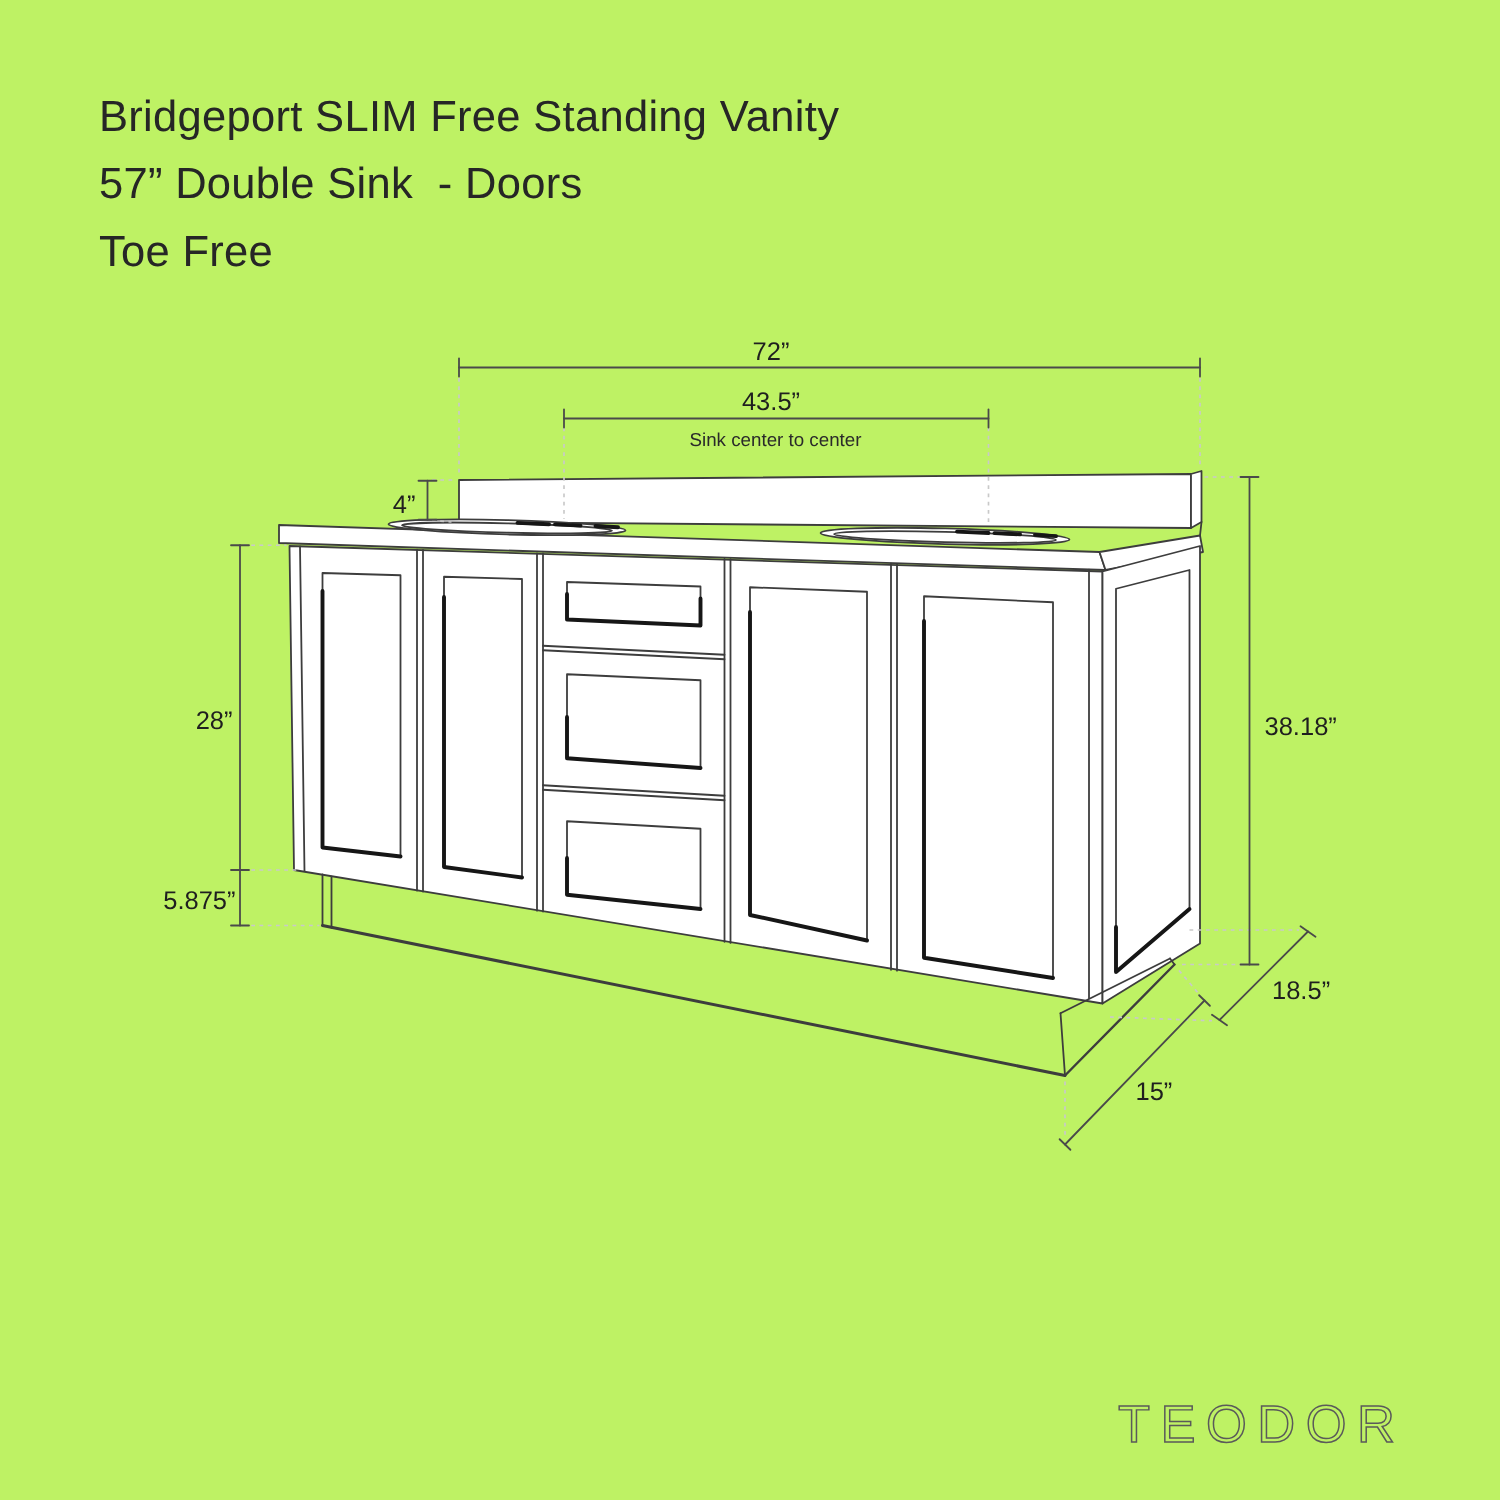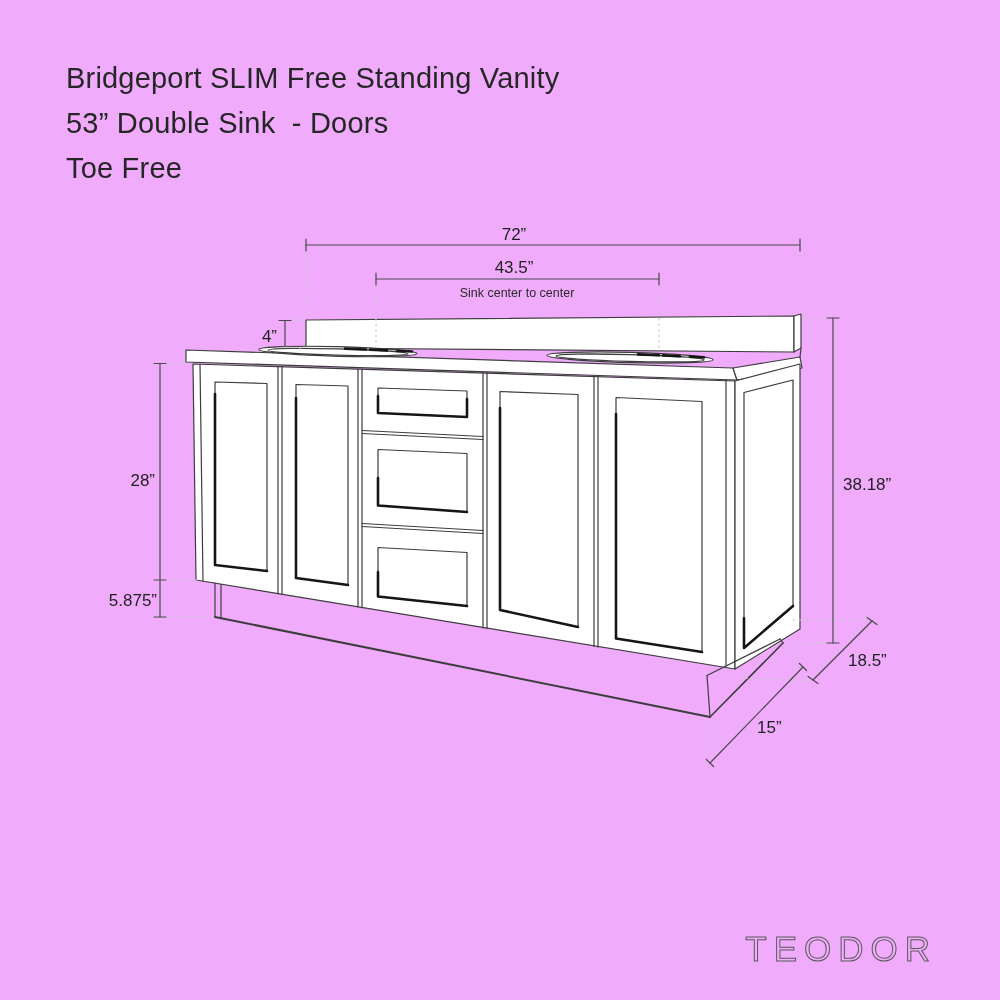--- a/index.html
+++ b/index.html
@@ -8,21 +8,21 @@
     background: #ffffff;
     width: 1000px;
     height: 1000px;
     font-family: "Liberation Sans", sans-serif;
     overflow: hidden;
   }
   .canvas {
     position: relative;
     width: 1000px;
     height: 1000px;
-    background: #f0abfc;
+    background: #bef264;
   }
   .title {
     position: absolute;
     left: 66px;
     top: 56px;
     color: #262626;
     font-size: 29px;
     line-height: 45px;
     font-weight: 400;
     letter-spacing: 0.2px;
@@ -54,21 +54,21 @@
   .dim { stroke: #4a4a4a; stroke-width: 1.2; fill: none; stroke-linecap: round; }
   .ext { stroke: #c9c9c9; stroke-width: 1.1; fill: none; stroke-dasharray: 2.5,3; }
 </style>
 </head>
 <body>
 
 <div class="canvas">
 
   <div class="title">
     <div>Bridgeport SLIM Free Standing Vanity</div>
-    <div>53” Double Sink  - Doors</div>
+    <div>57” Double Sink  - Doors</div>
     <div>Toe Free</div>
   </div>
 
   <svg class="drawing" viewBox="0 0 1000 1000">
 
     <g>
       <path class="cabf" d="M306,320 L794,316 L794,352 L306,348 Z"></path>
       <path class="cabf" d="M794,316 L801,314 L801,348 L794,352 Z"></path>
     </g>
 

